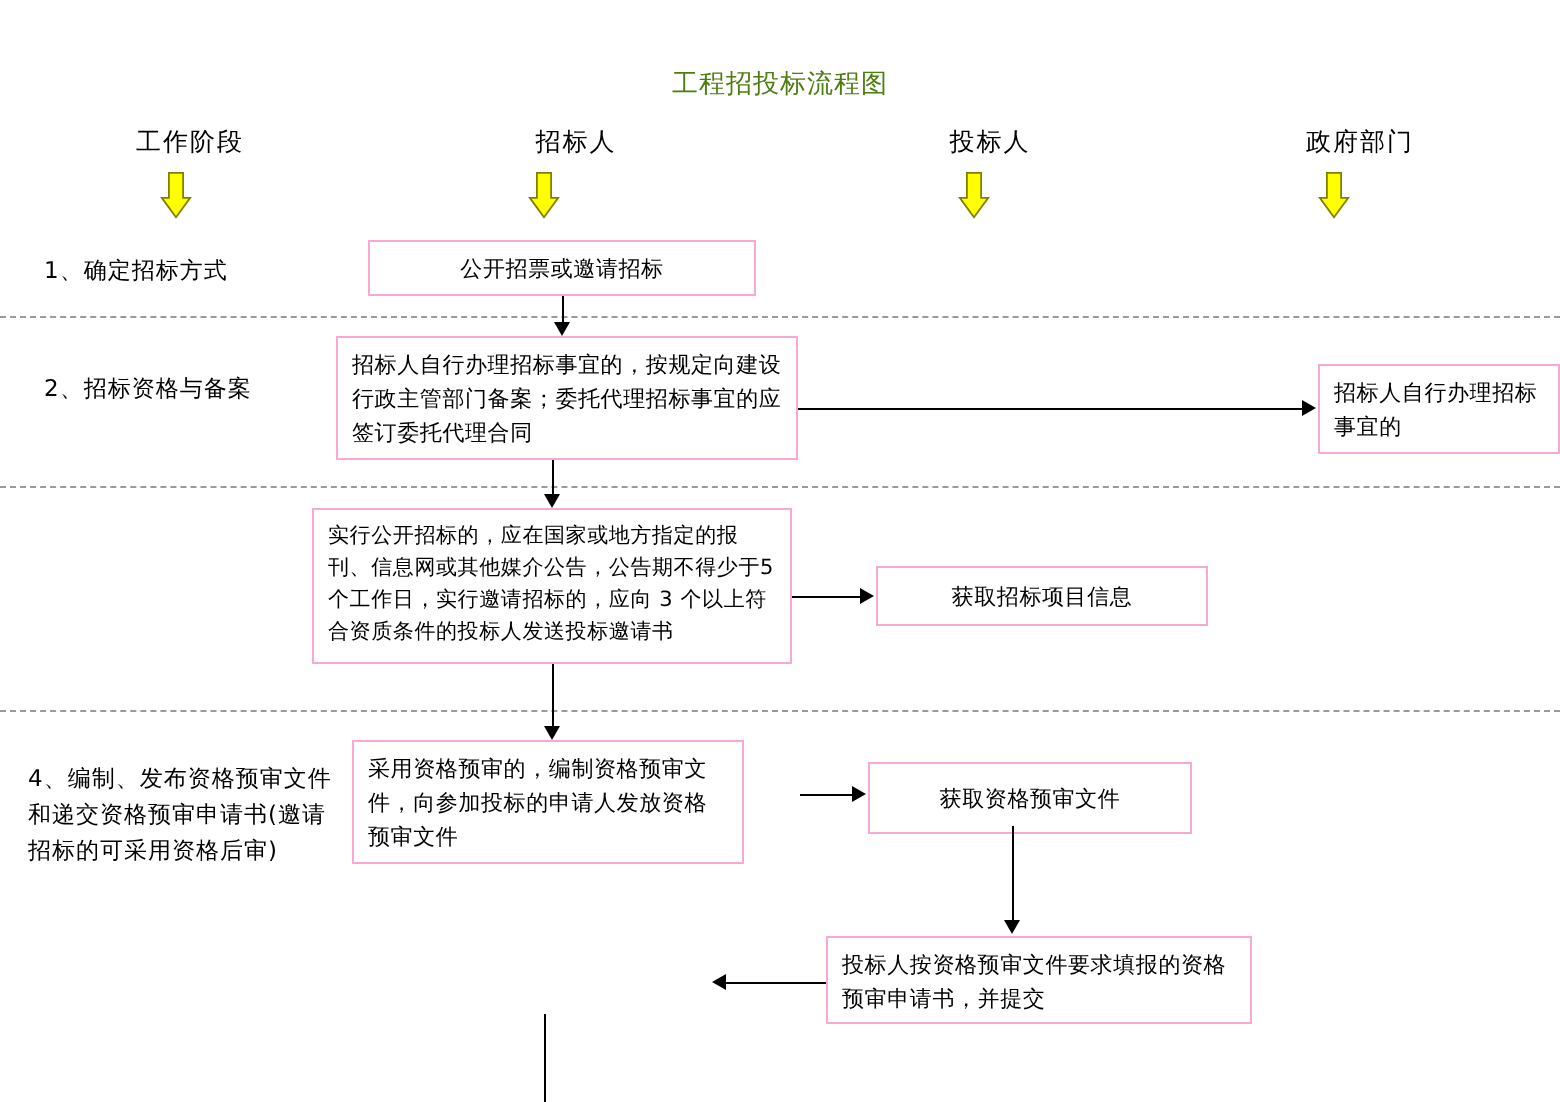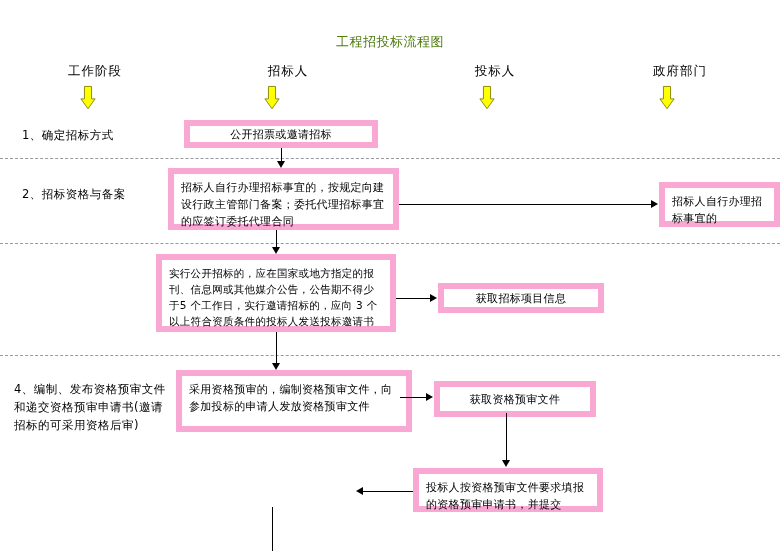--- a/index.html
+++ b/index.html
@@ -40,21 +40,21 @@
   }
   .stage-label {
     position: absolute;
     font-size: 11.5px;
     color: #000;
     line-height: 18px;
     letter-spacing: 0.5px;
   }
   .box {
     position: absolute;
-    border: 6px solid #f9a8d4;
+    border: 1px solid #f9a8d4;
     background: #ffffff;
     box-sizing: border-box;
     font-size: 11px;
     line-height: 17px;
     color: #000;
     padding: 5px 7px;
     letter-spacing: 0.3px;
   }
   .box.center {
     display: flex;
@@ -139,25 +139,25 @@
   <div class="box center" style="left:184px; top:120px; width:194px; height:28px;">公开招票或邀请招标</div>
 
   <div class="box" style="left:168px; top:168px; width:231px; height:62px;">招标人自行办理招标事宜的，按规定向建设行政主管部门备案；委托代理招标事宜的应签订委托代理合同</div>
 
   <div class="box" style="left:659px; top:182px; width:121px; height:45px;">招标人自行办理招标事宜的</div>
 
   <div class="box" style="left:156px; top:254px; width:240px; height:78px; font-size:10.5px; line-height:16px;">实行公开招标的，应在国家或地方指定的报刊、信息网或其他媒介公告，公告期不得少于5 个工作日，实行邀请招标的，应向 3 个以上符合资质条件的投标人发送投标邀请书</div>
 
   <div class="box center" style="left:438px; top:283px; width:166px; height:30px;">获取招标项目信息</div>
 
-  <div class="box" style="left:176px; top:370px; width:236px; height:62px;">采用资格预审的，编制资格预审文件，向参加投标的申请人发放资格预审文件</div>
+  <div class="box" style="left:176px; top:370px; width:196px; height:62px;">采用资格预审的，编制资格预审文件，向参加投标的申请人发放资格预审文件</div>
 
   <div class="box center" style="left:434px; top:381px; width:162px; height:36px;">获取资格预审文件</div>
 
-  <div class="box" style="left:413px; top:468px; width:190px; height:44px;">投标人按资格预审文件要求填报的资格预审申请书，并提交</div>
+  <div class="box" style="left:413px; top:468px; width:213px; height:44px;">投标人按资格预审文件要求填报的资格预审申请书，并提交</div>
 
 
   <div class="vline" style="left:281px; top:148px; height:14px;"></div>
   <div class="tri-down" style="left:277px; top:161px;"></div>
 
   <div class="hline" style="left:399px; top:204px; width:252px;"></div>
   <div class="tri-right" style="left:651px; top:200px;"></div>
 
   <div class="vline" style="left:276px; top:230px; height:17px;"></div>
   <div class="tri-down" style="left:272px; top:247px;"></div>

